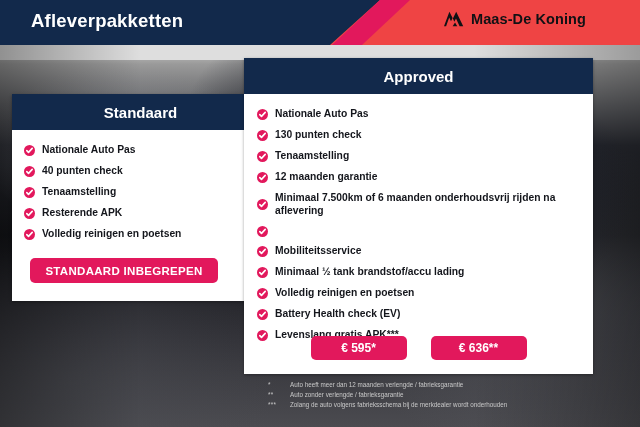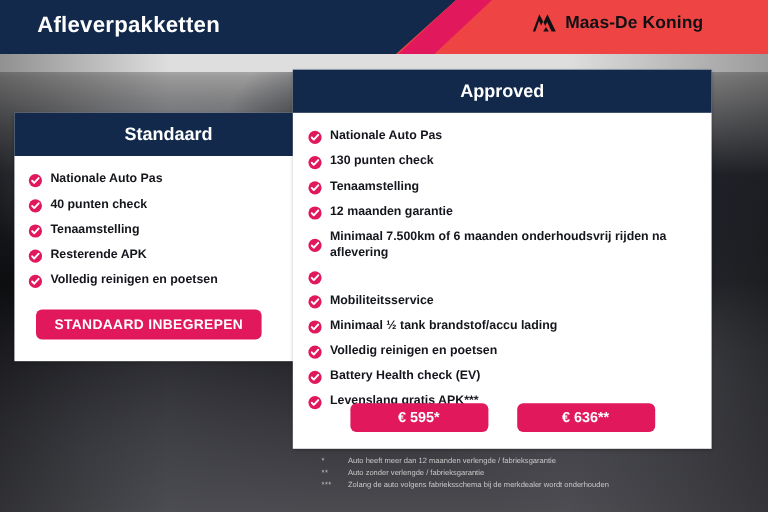--- a/index.html
+++ b/index.html
@@ -166,21 +166,21 @@
   .price-row {
     position: absolute;
     left: 0;
     top: 278px;
     width: 349px;
     display: flex;
     justify-content: center;
     gap: 24px;
   }
   .btn-price {
-    width: 115px;
+    width: 96px;
     height: 24px;
     font-size: 12px;
     border-radius: 5px;
   }
 
   
   .footnotes {
     position: absolute;
     left: 268px;
     top: 380px;

